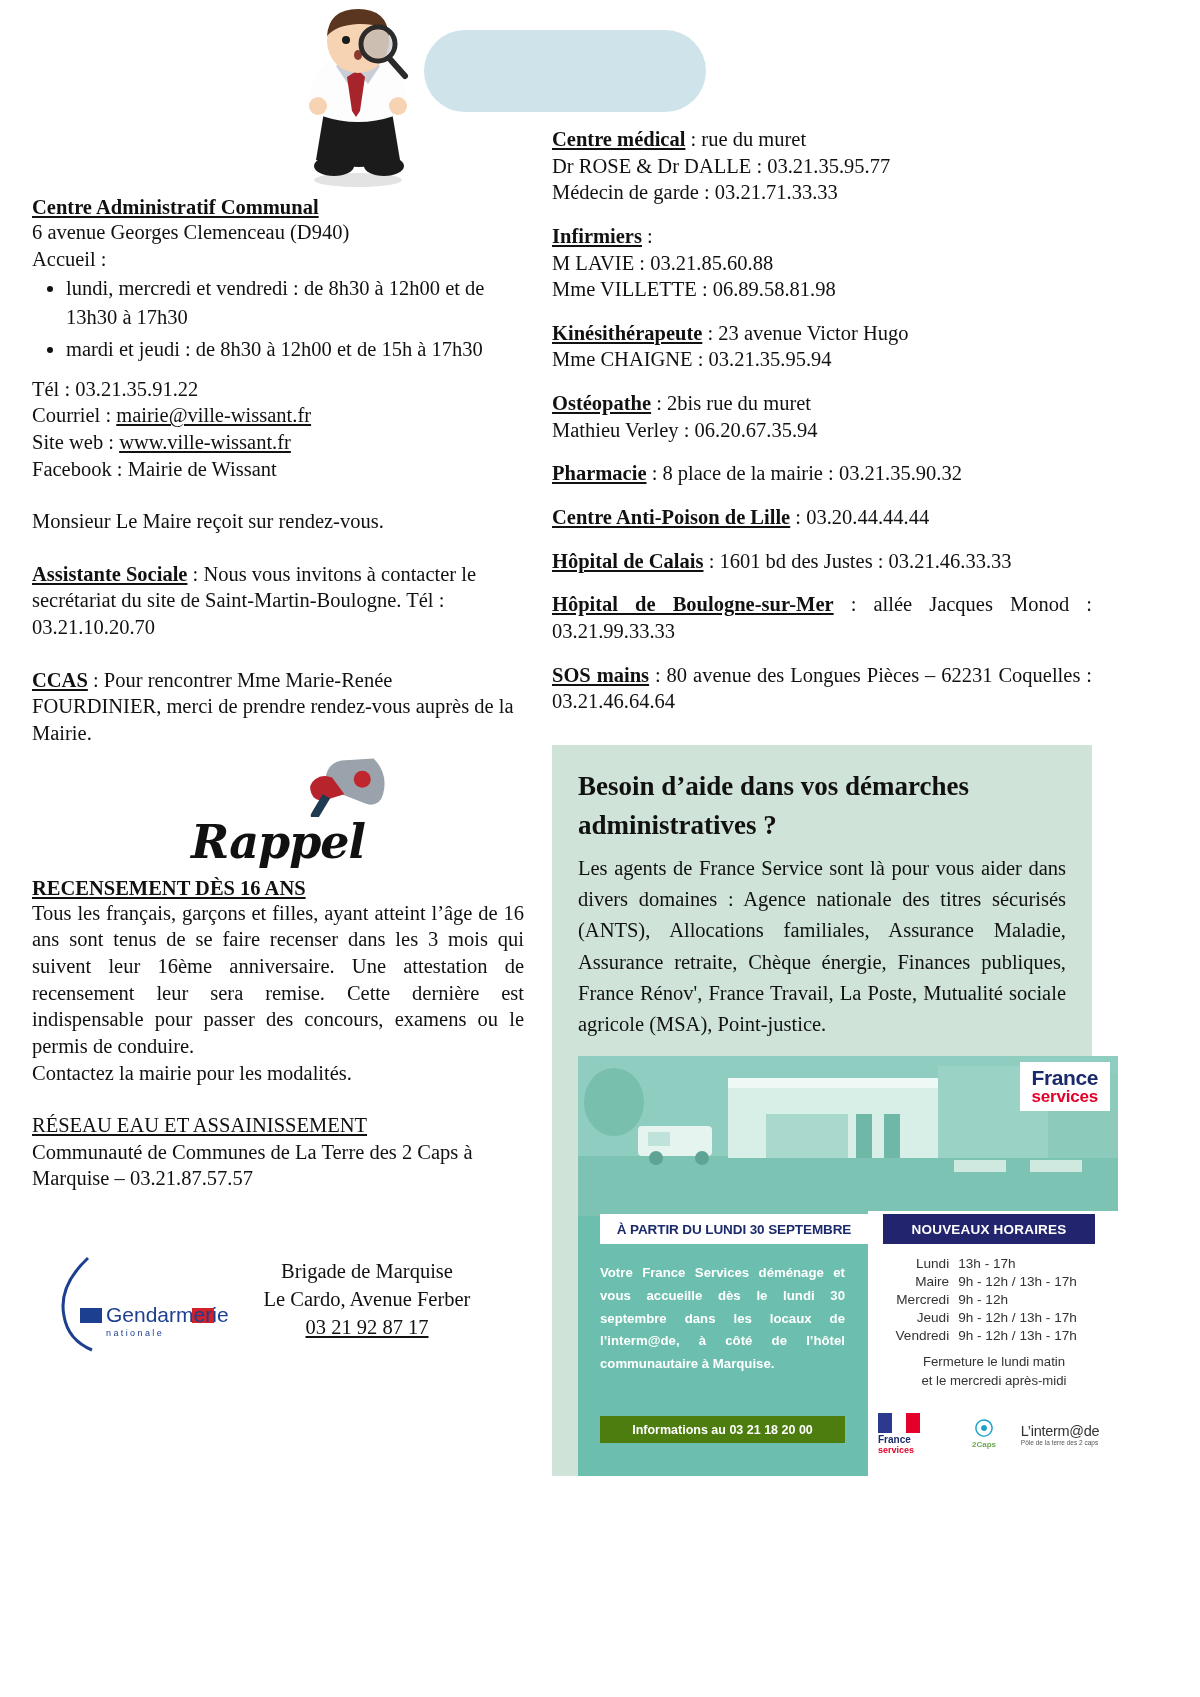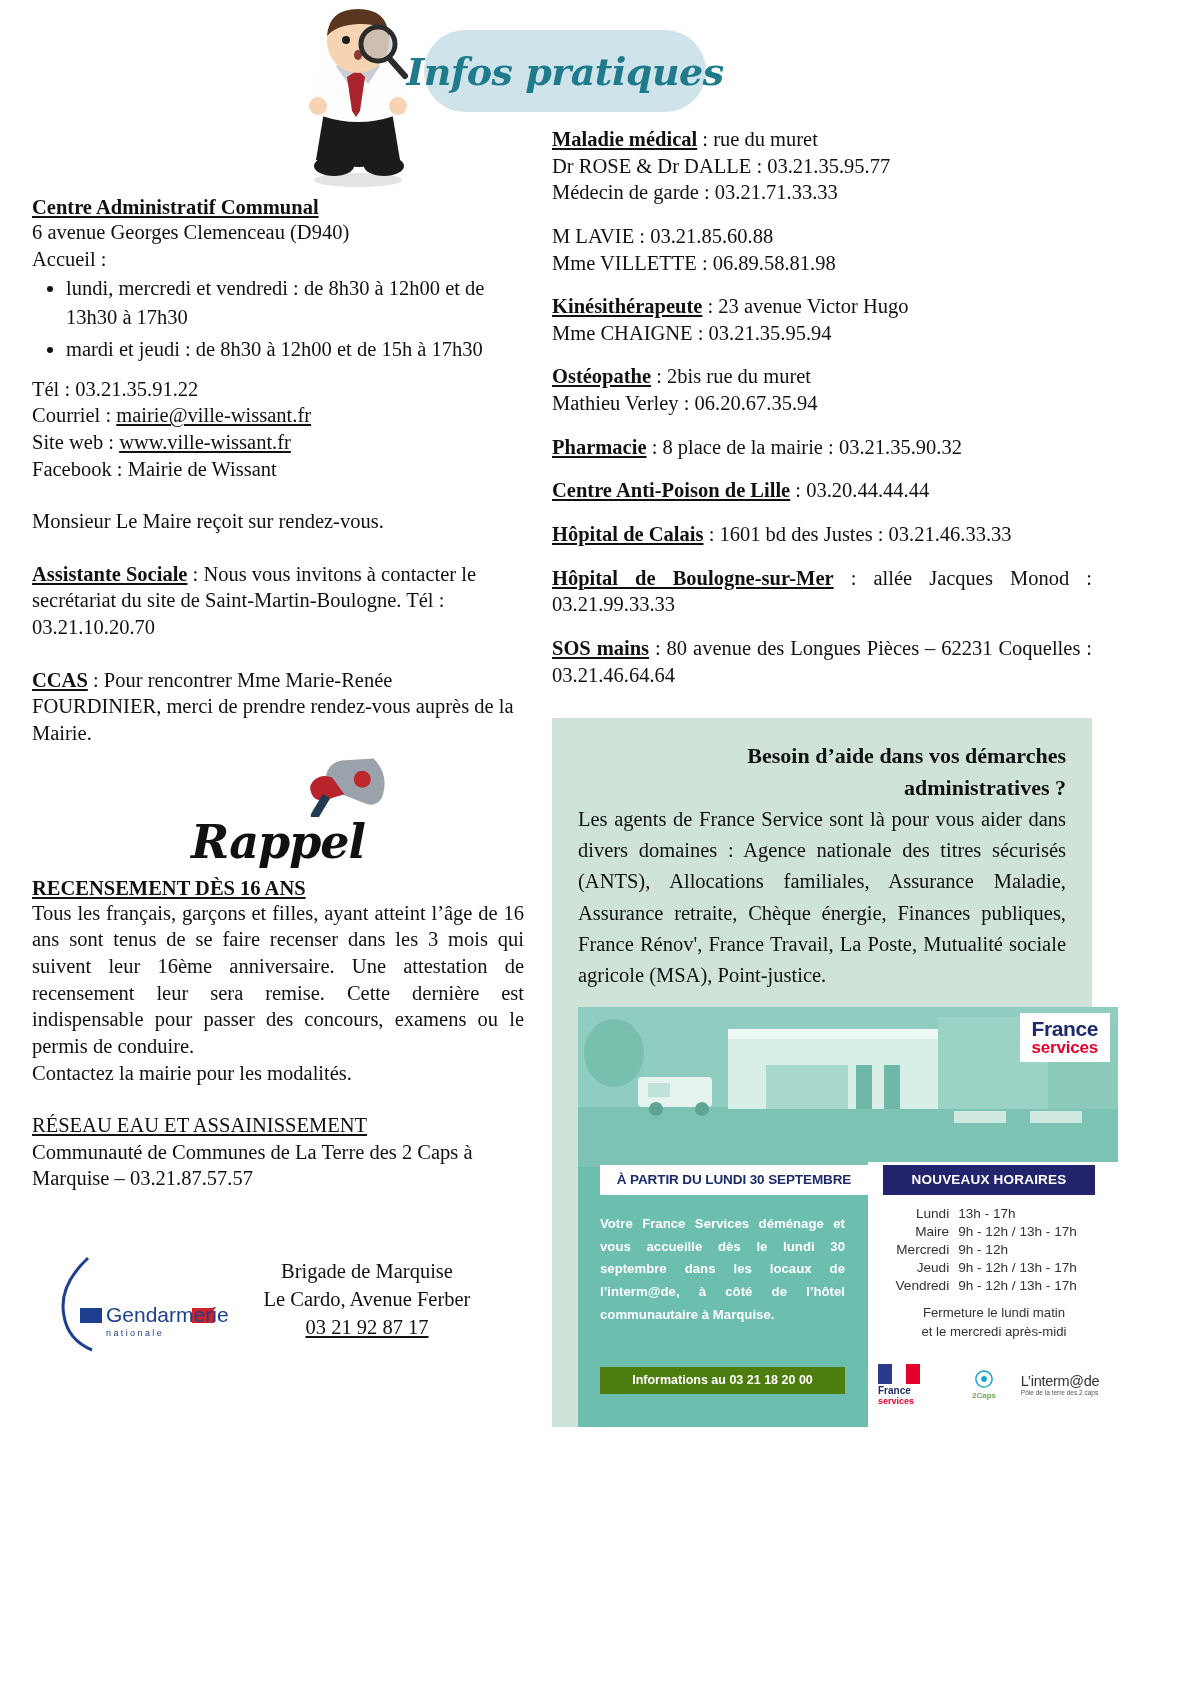--- a/index.html
+++ b/index.html
@@ -110,24 +110,25 @@
   }
 
   
   .green-box {
     margin-top: 30px;
     background: #cfe3d8;
     padding: 22px 26px 0 26px;
     width: 540px;
   }
   .green-title {
-    text-align: right;
-    font-weight: bold;
-    font-size: 22px;
+    text-align: left;
+    font-weight: bold;
+    font-size: 27px;
     line-height: 1.45;
+    margin-bottom: 8px;
   }
   .green-body {
     text-align: justify;
     font-size: 20.5px;
     line-height: 1.52;
   }
 
   
   .poster {
     position: relative;
@@ -282,21 +283,20 @@
 
     <circle cx="90" cy="36" r="17" fill="none" stroke="#2b2b2b" stroke-width="5"></circle>
     <circle cx="90" cy="36" r="14" fill="#9aa4ad" opacity="0.45"></circle>
     <path d="M101 50 l16 18" stroke="#2b2b2b" stroke-width="6" stroke-linecap="round"></path>
 
     <circle cx="30" cy="98" r="9" fill="#f6d3b2"></circle>
     <circle cx="110" cy="98" r="9" fill="#f6d3b2"></circle>
   </svg>
 
   <div class="title-pill"></div>
-  <div class="title-text">Infos pratiques</div>
 </div>
 
 <div class="col-left">
 
   <div class="hd">Centre Administratif Communal</div>
   <div class="line">6 avenue Georges Clemenceau (D940)</div>
   <div class="line">Accueil :</div>
   <ul class="hours">
     <li><span>lundi, mercredi et vendredi : de 8h30 à 12h00 et de 13h30 à 17h30</span></li>
     <li><span>mardi et jeudi : de 8h30 à 12h00 et de 15h à 17h30</span></li>
@@ -364,27 +364,28 @@
       <div class="b">Brigade de Marquise</div>
       <div>Le Cardo, Avenue Ferber</div>
       <div class="u">03 21 92 87 17</div>
     </div>
   </div>
 </div>
 
 <div class="col-right">
 
   <div class="blk">
-    <div class="line"><span class="hd">Maladie médical</span><span> : rue du muret</span></div>
+    <div class="line"><span class="hd">Centre médical</span><span> : rue du muret</span></div>
     <div class="line">Dr ROSE &amp; Dr DALLE : 03.21.35.95.77</div>
     <div class="line">Médecin de garde : 03.21.71.33.33</div>
   </div>
   <div class="sec-gap"></div>
 
   <div class="blk">
+    <div class="line"><span class="hd">Infirmiers</span><span> :</span></div>
     <div class="line">M LAVIE : 03.21.85.60.88</div>
     <div class="line">Mme VILLETTE : 06.89.58.81.98</div>
   </div>
   <div class="sec-gap"></div>
 
   <div class="blk">
     <div class="line"><span class="hd">Kinésithérapeute</span><span> : 23 avenue Victor Hugo</span></div>
     <div class="line">Mme CHAIGNE : 03.21.35.95.94</div>
   </div>
   <div class="sec-gap"></div>

